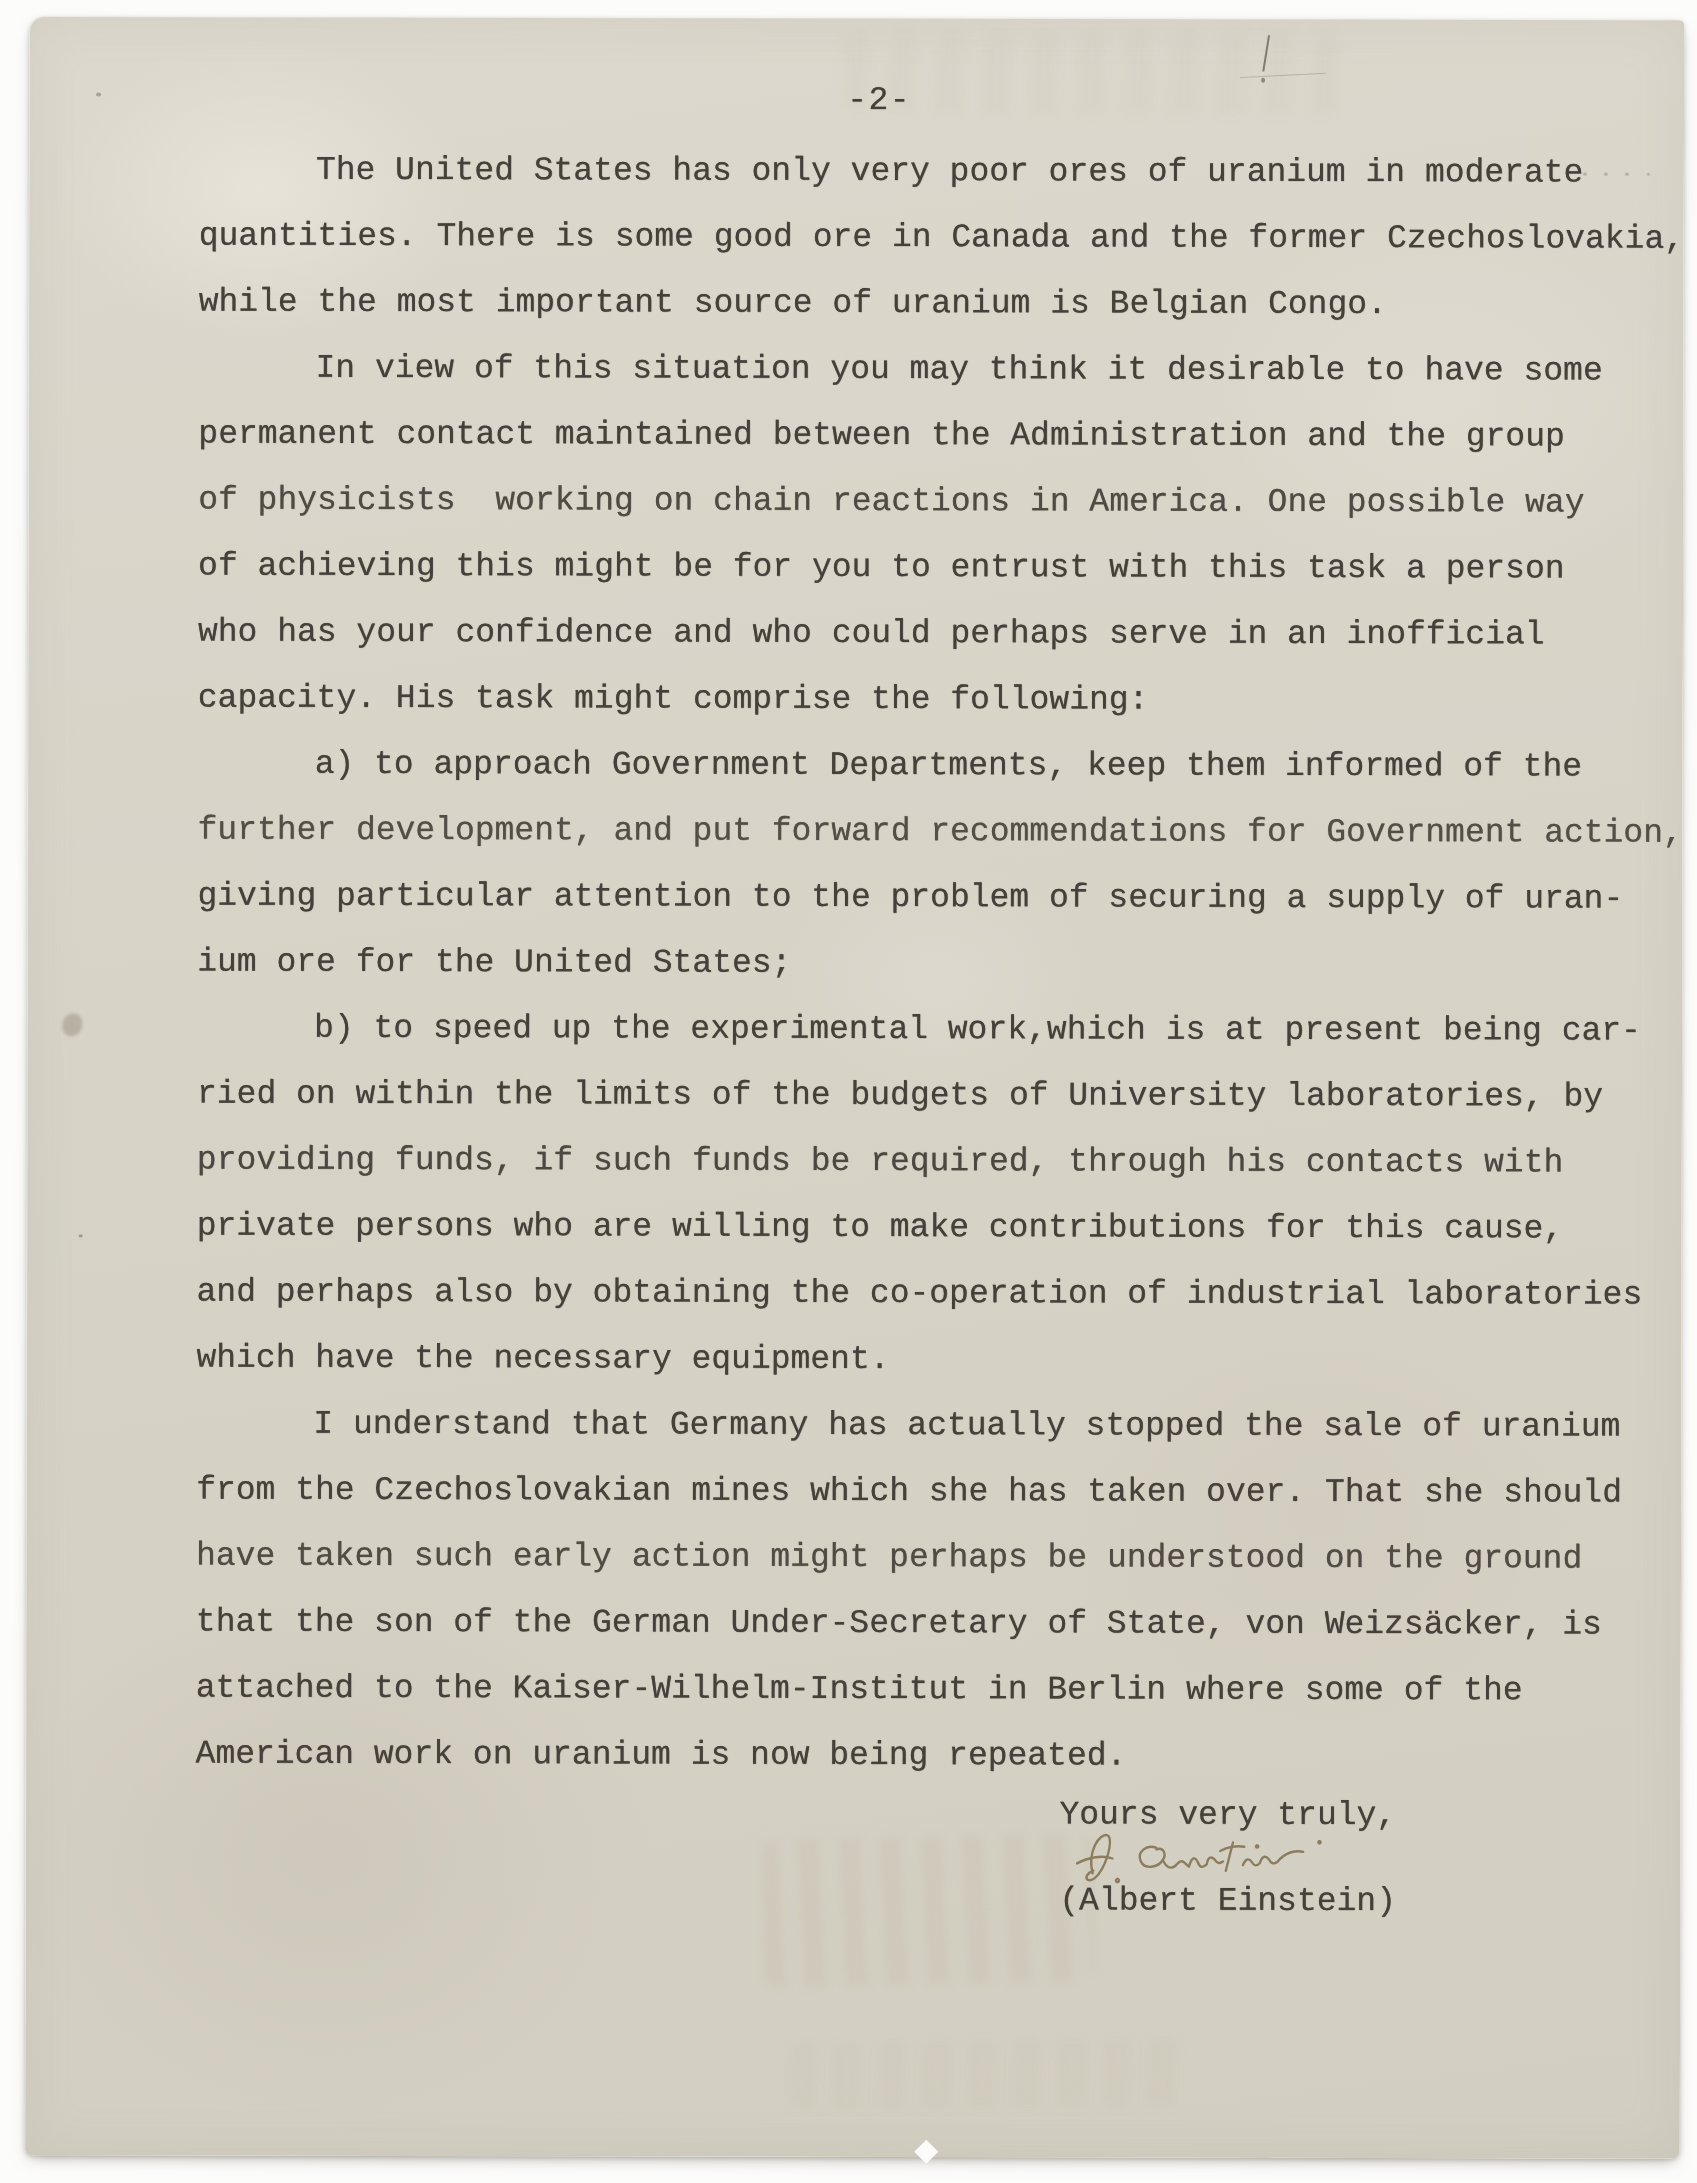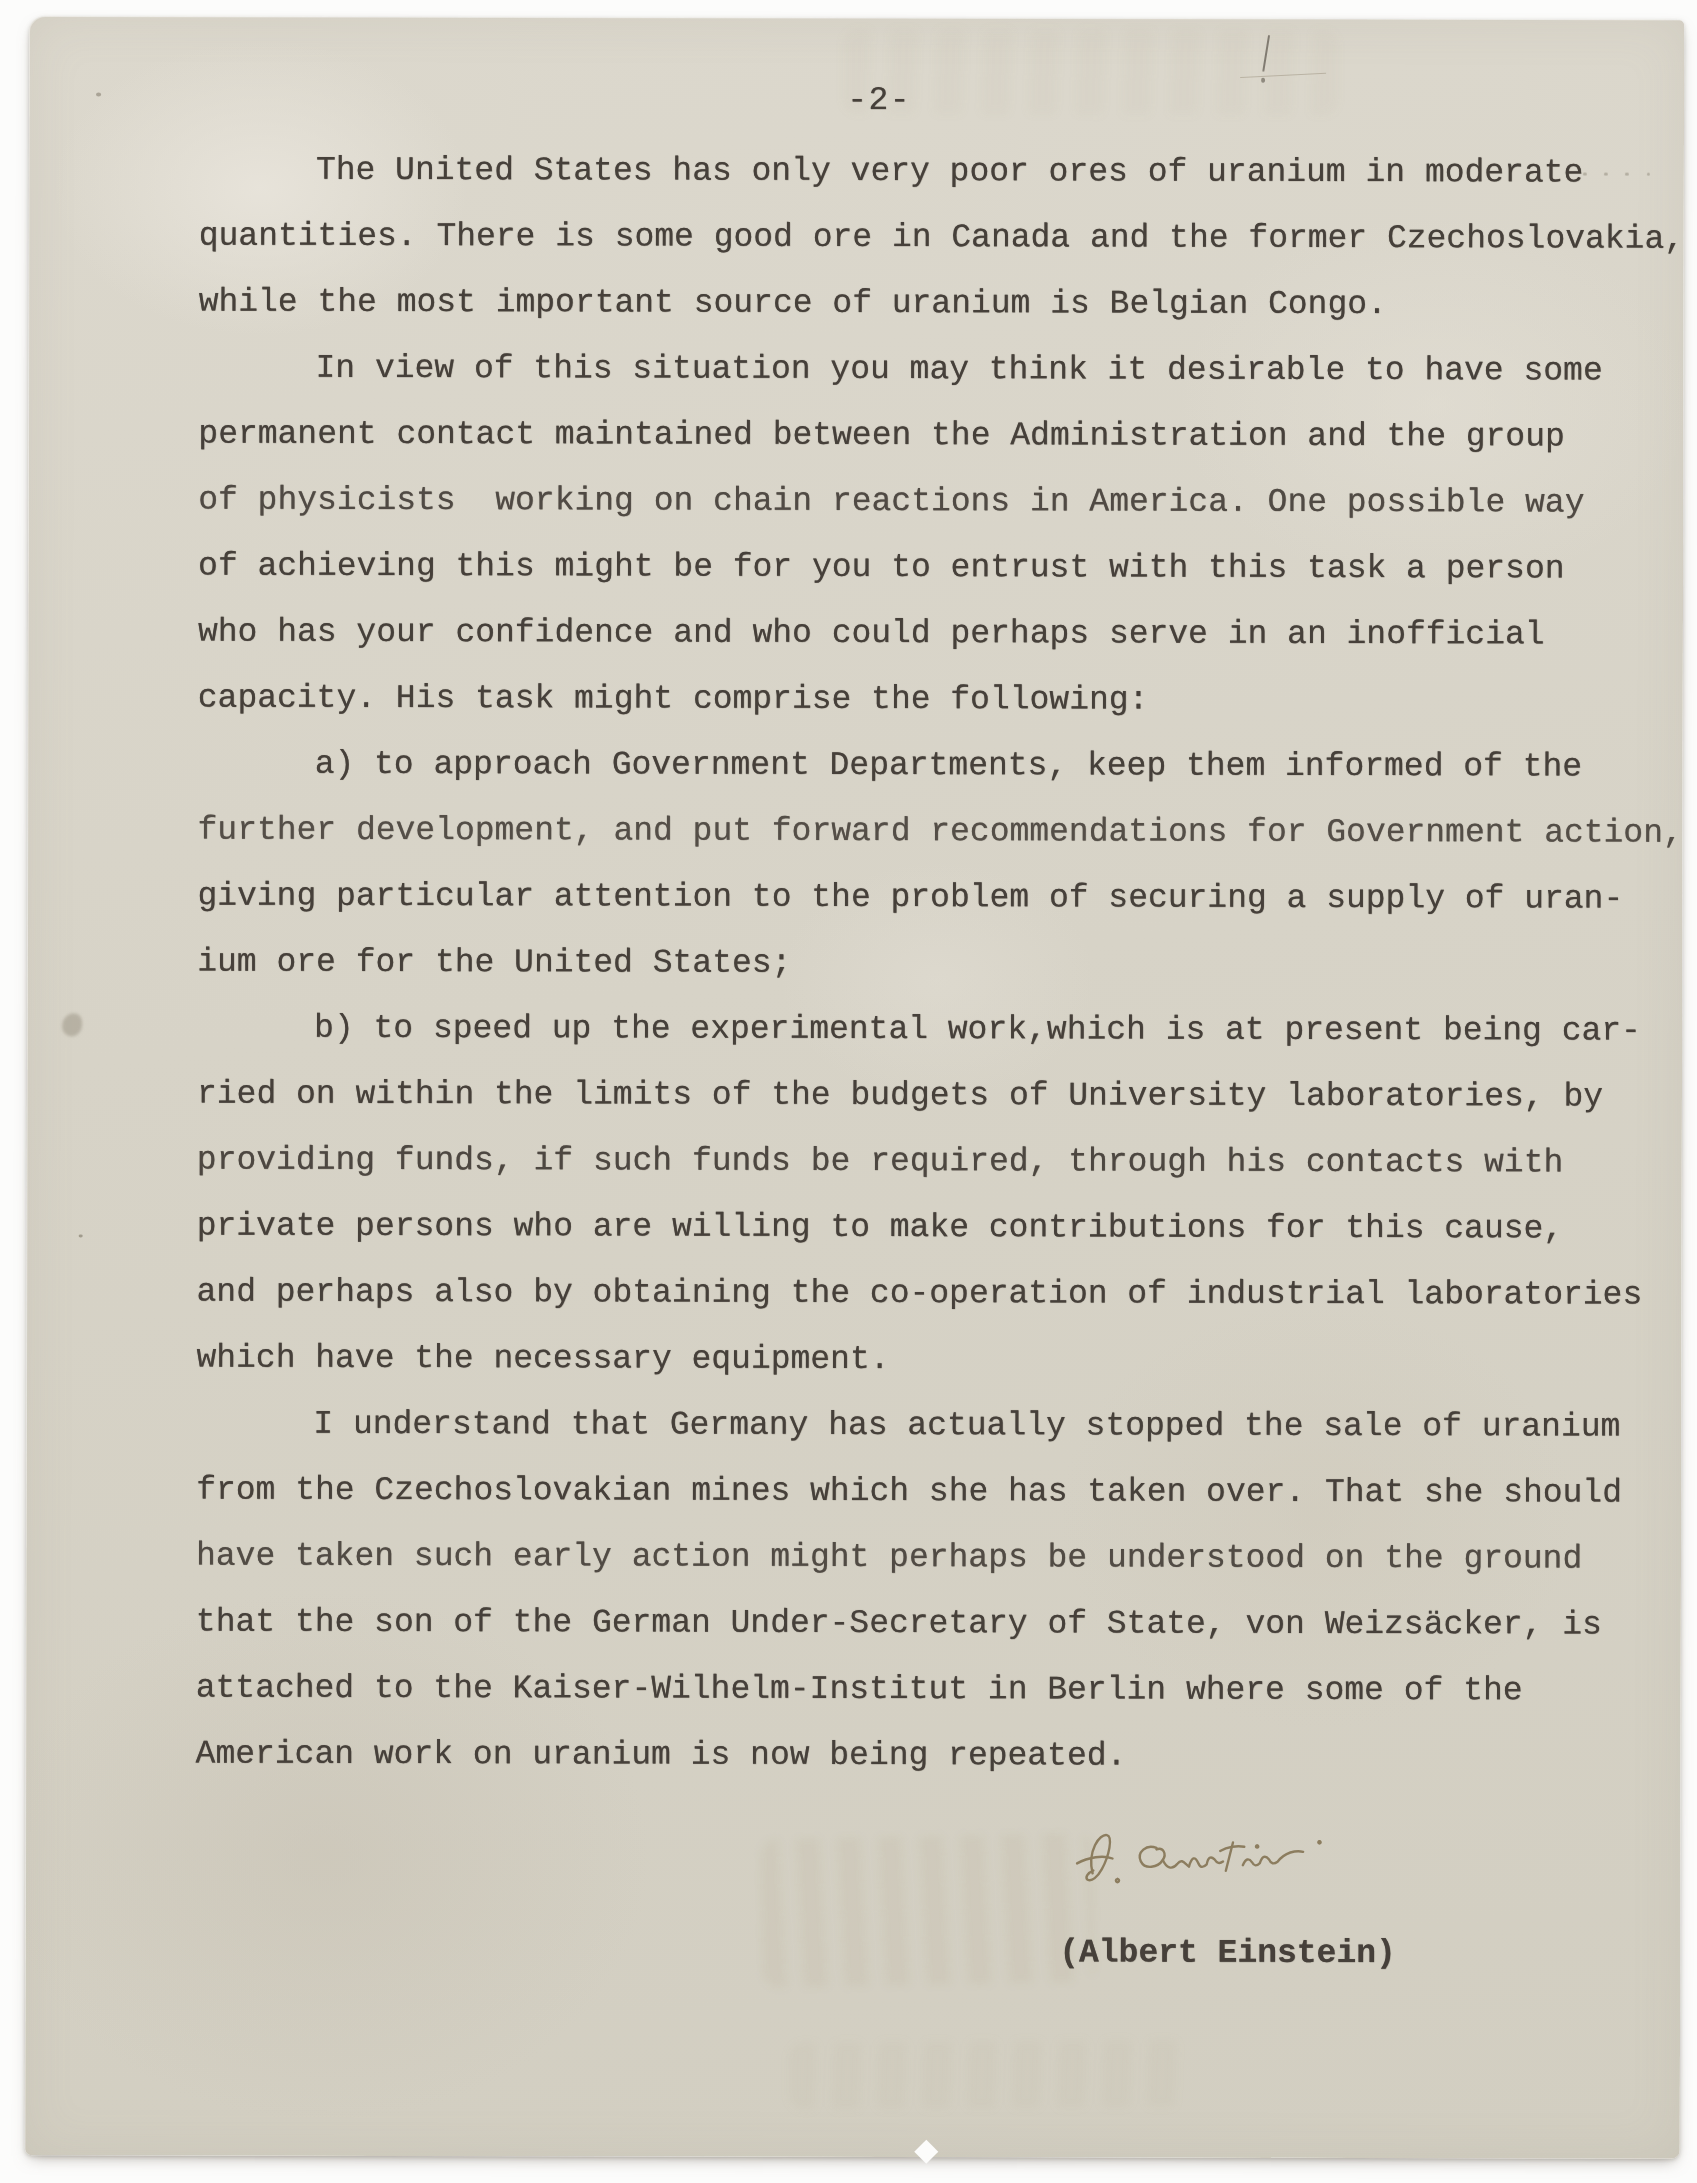--- a/index.html
+++ b/index.html
@@ -33,21 +33,21 @@
   }
   .page-num{position:absolute;left:0;right:0;top:50px;text-align:center;text-indent:45px;letter-spacing:1.4px;}
   .body-text{position:absolute;left:170px;top:121px;width:1493px;}
   .ln{height:66px;}
   .ln.ind{text-indent:117px;}
   .ln:nth-child(6){opacity:.93;}
   .ln:nth-child(11){opacity:.9;}
   .ln:nth-child(16){opacity:.95;}
   .ln:nth-child(22){opacity:.92;}
   .salutation{position:absolute;left:1034px;top:1764px;}
-  .typed-name{position:absolute;left:1034px;top:1902px;font-weight:bold;}
+  .typed-name{position:absolute;left:1034px;top:1850px;}
   .signature{position:absolute;left:1012px;top:1808px;width:333px;height:71px;opacity:.82;}
   .signature path{fill:none;stroke:#7d6c4a;stroke-width:3.4;stroke-linecap:round;stroke-linejoin:round;}
   
   .pen-tick{position:absolute;left:1236px;top:15.6px;width:2.1px;height:37px;
     background:rgba(82,76,66,0.65);border-radius:1.4px;transform:rotate(9deg);filter:blur(0.3px);}
   .pen-tick-dot{position:absolute;left:1232px;top:59px;width:3.5px;height:5px;
     background:rgba(82,76,66,0.55);border-radius:50%;}
   .scratch{position:absolute;left:1211px;top:56px;width:86px;height:1.4px;
     background:rgba(158,150,132,0.55);transform:rotate(-3deg);filter:blur(0.7px);}
   .smudge{position:absolute;left:35px;top:997px;width:20px;height:22.6px;
@@ -109,20 +109,21 @@
     <div class="ln ink">and perhaps also by obtaining the co-operation of industrial laboratories</div>
     <div class="ln ink">which have the necessary equipment.</div>
     <div class="ln ind ink">I understand that Germany has actually stopped the sale of uranium</div>
     <div class="ln ink">from the Czechoslovakian mines which she has taken over. That she should</div>
     <div class="ln ink">have taken such early action might perhaps be understood on the ground</div>
     <div class="ln ink">that the son of the German Under-Secretary of State, von Weizsäcker, is</div>
     <div class="ln ink">attached to the Kaiser-Wilhelm-Institut in Berlin where some of the</div>
     <div class="ln ink">American work on uranium is now being repeated.</div>
   </div>
 
+  <div class="ink salutation">Yours very truly,</div>
 
   <svg class="signature" viewBox="0 0 470 100" role="img" aria-label="A. Einstein">
 
     <path d="M78,66 C70,34 88,10 98,12 C107,14 101,42 91,60 C85,71 77,78 71,75 C67,72 71,65 79,62"></path>
     <path d="M56,52 C72,43 93,40 106,45"></path>
     <path d="M113,74 a2.2,2.2 0 1 0 0.2,0"></path>
 
     <path d="M168,30 C154,24 140,36 146,49 C152,61 170,58 177,47 C183,38 177,28 168,32"></path>
     <path d="M177,47 C182,58 190,62 198,52 C204,44 208,52 214,56"></path>
     <path d="M214,56 q6,-20 13,-5 q4,10 12,2 q3,-15 11,-7 q5,8 12,3"></path>

